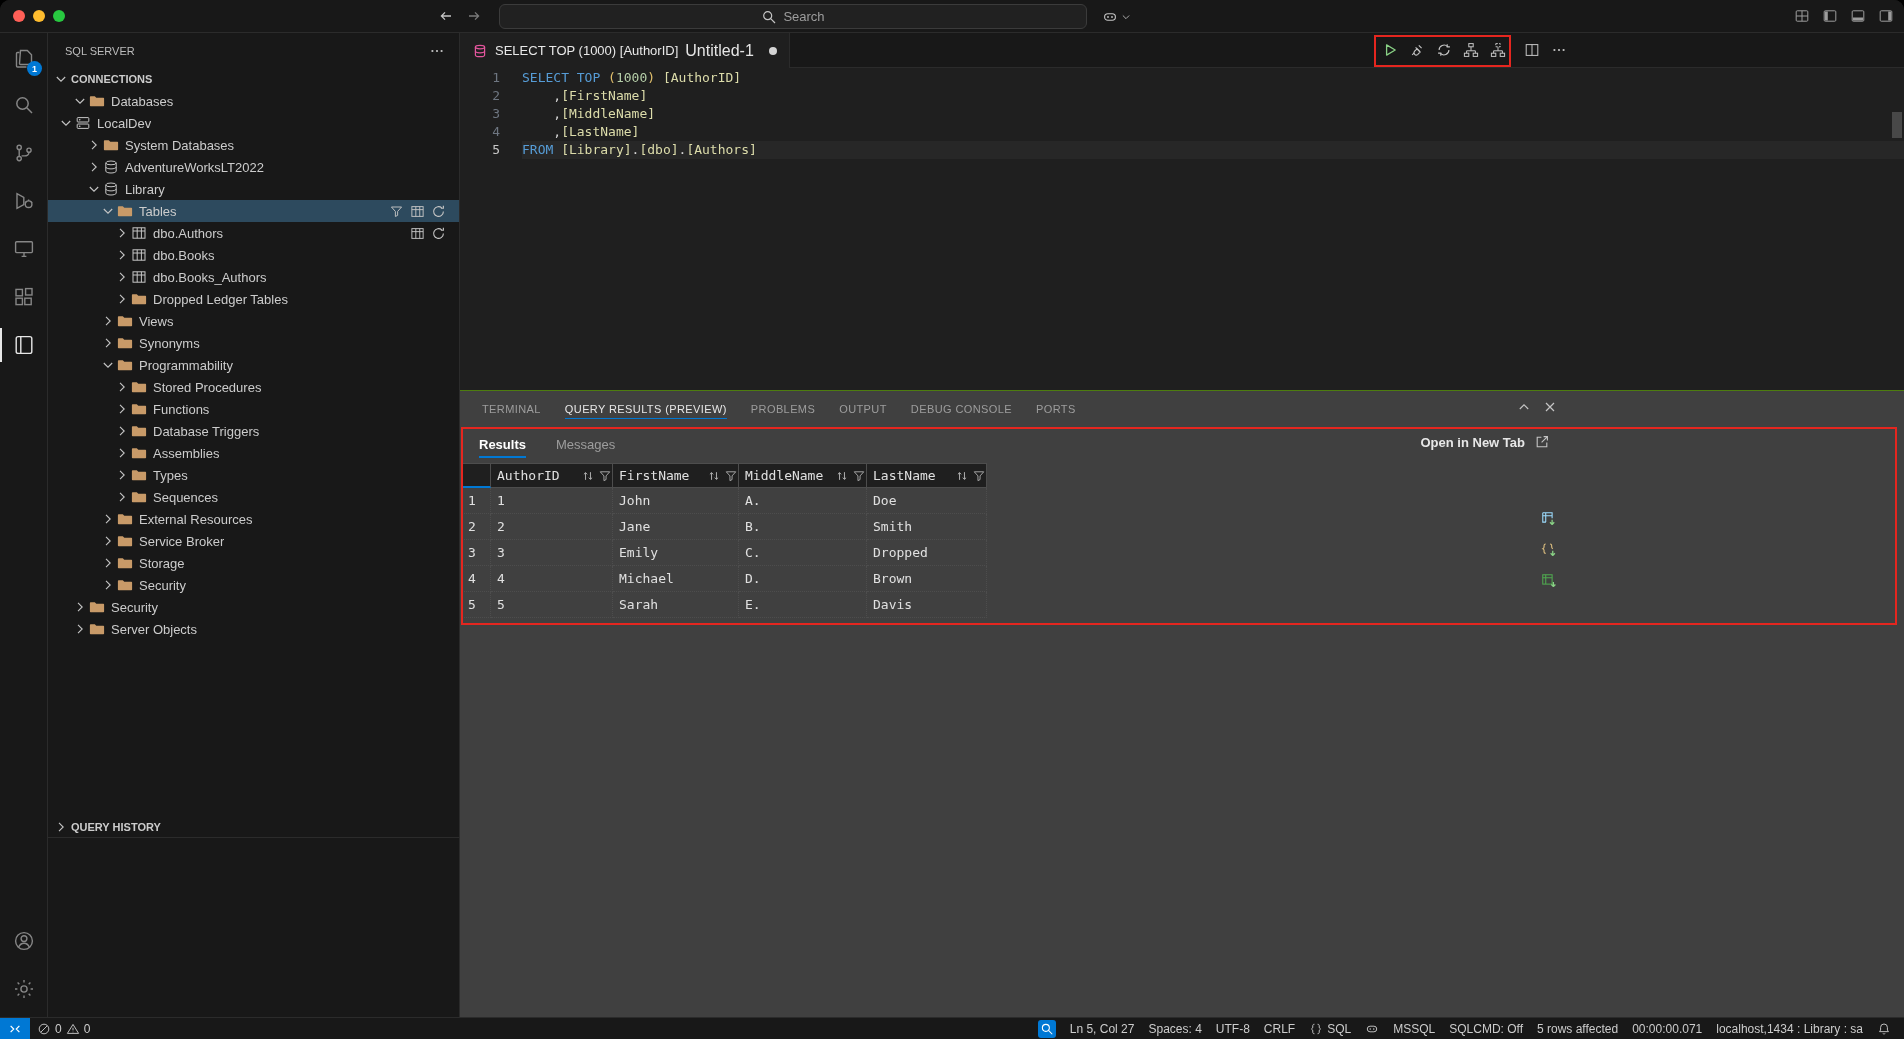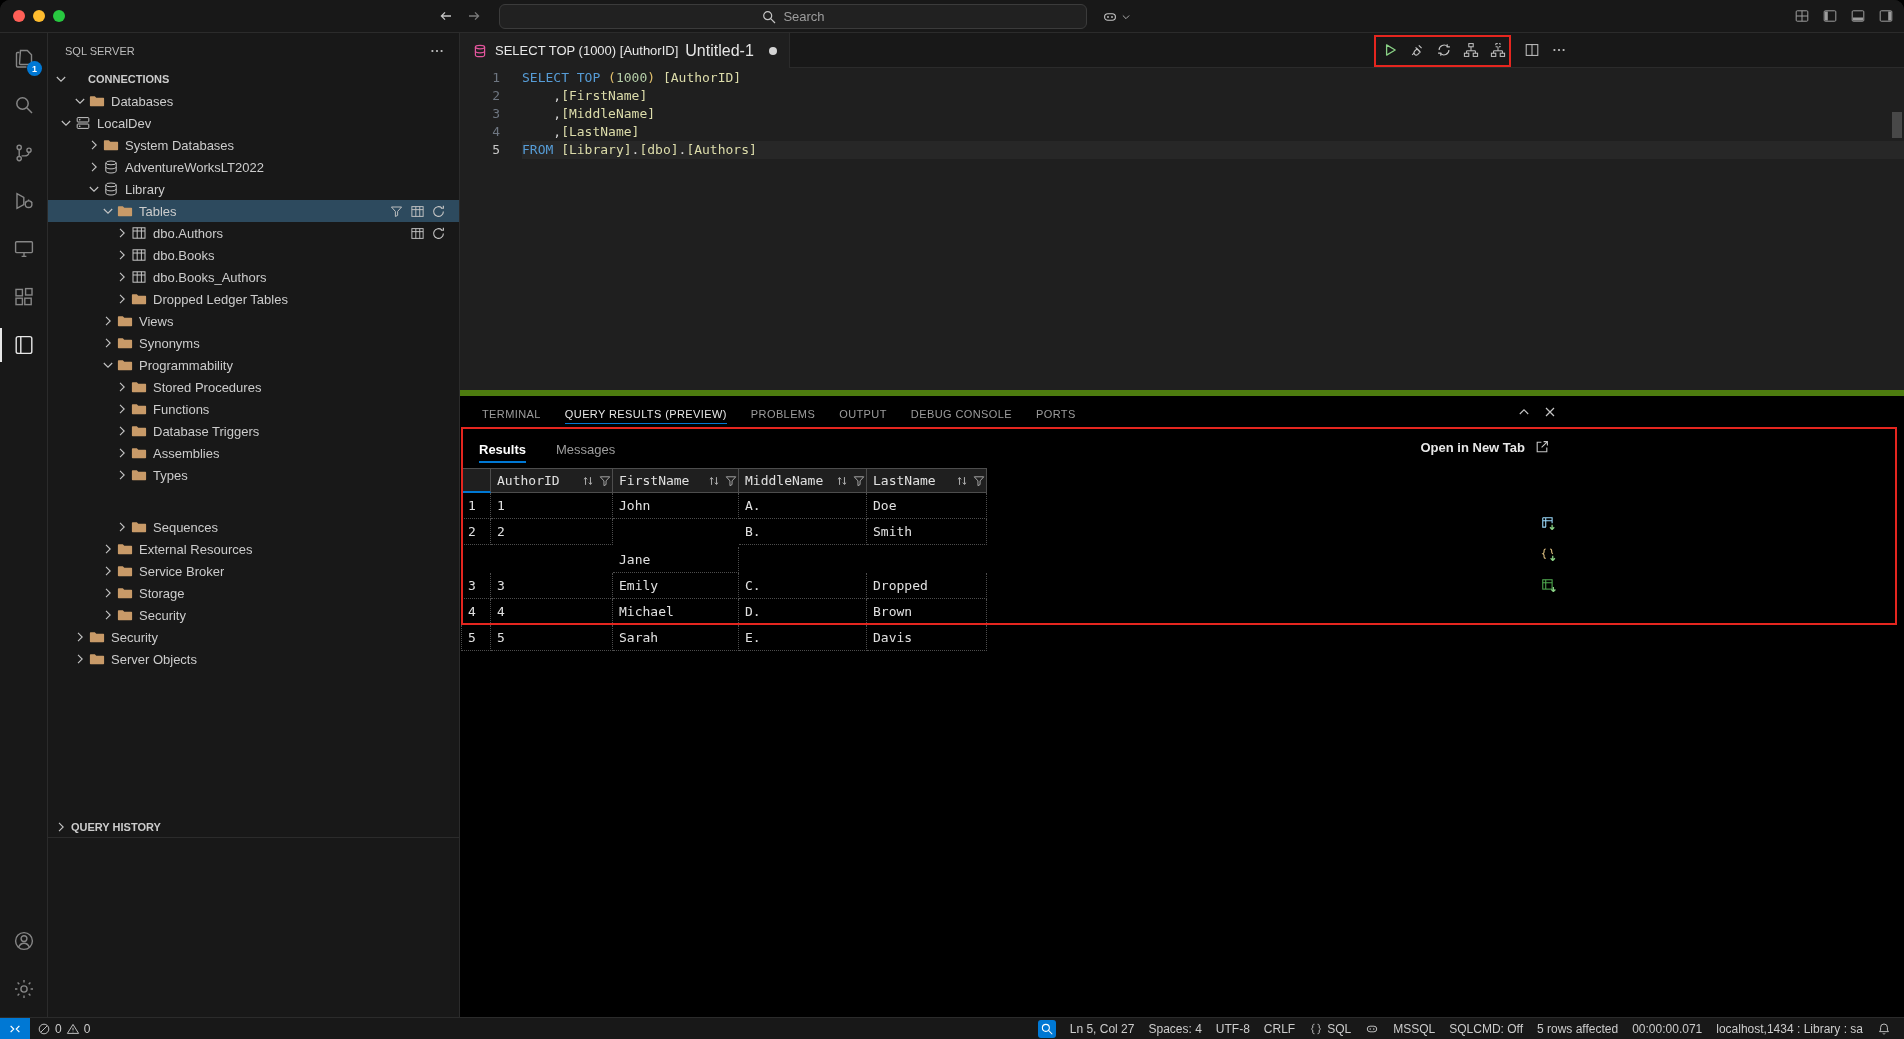--- a/index.html
+++ b/index.html
@@ -32,21 +32,21 @@
   .ab-item{width:47px;height:48px;display:flex;align-items:center;justify-content:center;position:relative;color:#868686;cursor:pointer}
   .ab-item .icon{color:inherit}
   .ab-item.active{color:#e7e7e7}
   .ab-item.active::before{content:'';position:absolute;left:0;top:7px;bottom:7px;width:2px;background:#e7e7e7}
   .badge{position:absolute;right:5px;bottom:5px;min-width:15px;height:15px;border-radius:50%;background:var(--accent-blue,#0078d4);color:#fff;font-size:9px;display:flex;align-items:center;justify-content:center;font-weight:bold}
 
   
   .sidebar{width:412px;background:#181818;border-right:1px solid #2b2b2b;position:relative;overflow:hidden;flex:none}
   .sb-header{height:35px;display:flex;align-items:center;padding:0 14px 0 17px;font-size:11px;color:#bcbcbc}
   .sb-header .icon{margin-left:auto}
-  .section-header{height:22px;display:flex;align-items:center;gap:19px;padding-left:5px;font-size:11px;font-weight:bold;color:#cccccc}
+  .section-header{height:22px;display:flex;align-items:center;gap:2px;padding-left:5px;font-size:11px;font-weight:bold;color:#cccccc}
   .tree-row{height:22px;display:flex;align-items:center;font-size:13px;color:#cccccc;white-space:nowrap;cursor:pointer}
   .tree-row.selected{background:var(--selection-bg,#2d4a5e)}
   .tree-row .tw{width:16px;flex:none;color:#c5c5c5}
   .tree-row .ti{width:18px;flex:none;margin-right:5px}
   .tree-row .ti svg{width:16px;height:16px}
   .tlabel{overflow:hidden;text-overflow:ellipsis}
   .tactions{margin-left:auto;padding-right:13px;display:flex;gap:6px;align-items:center}
   .tactions .icon svg{width:15px;height:15px}
   .qh{position:absolute;left:0;right:0;top:783px;height:22px;display:flex;align-items:center;gap:2px;padding-left:5px;font-size:11px;font-weight:bold;border-bottom:1px solid #2b2b2b;background:#181818}
 
@@ -69,21 +69,21 @@
   .cline{height:18px;white-space:pre}
   .cline.cur{background:rgba(255,255,255,0.04)}
   .tk-kw{color:var(--keyword,#569cd6)}
   .tk-num{color:var(--number,#b5cea8)}
   .tk-id{color:var(--identifier,#dcdcaa)}
   .tk-br{color:var(--bracket,#e2c06c)}
   .tk-pl{color:#d4d4d4}
   .vscroll{position:absolute;right:2px;top:44px;width:10px;height:26px;background:rgba(150,150,150,.35)}
 
   
-  .panel{flex:1;border-top:6px solid #4d7c0f;background:#000000;position:relative;min-height:0}
+  .panel{flex:1;border-top:1px solid #4d7c0f;background:#404040;position:relative;min-height:0}
   .panel-tabs{height:35px;display:flex;align-items:center;padding-left:10px}
   .panel-tab{padding:0 12px;height:100%;display:flex;align-items:center;font-size:11px;letter-spacing:.4px;color:#9d9d9d;position:relative;cursor:pointer}
   .panel-tab.active{color:#e7e7e7}
   .panel-tab.active::after{content:'';position:absolute;left:12px;right:12px;bottom:7px;height:1px;background:var(--accent-blue,#0078d4)}
   .panel-actions{position:absolute;top:8px;right:346px;display:flex;gap:10px}
   .panel-actions .icon svg{width:16px;height:16px}
 
   .results{position:relative;padding-top:4px}
   .results-bar{height:29px;display:flex;align-items:center;padding-left:19px;gap:30px}
   .rtab{font-size:13px;color:#9d9d9d;position:relative;height:100%;display:flex;align-items:center;cursor:pointer}
@@ -569,21 +569,21 @@
                 <path d="M6 3.8 10.2 8 6 12.2"></path>
               </svg>
             </span>
             <span class="icon ti">
               <svg width="16" height="16" viewBox="0 0 16 16">
                 <path style="fill:var(--folder,#c89a68)" d="M1.6 3.2h4.2l1.5 1.6h7.1c.4 0 .7.3.7.7v7c0 .4-.3.7-.7.7H1.6c-.4 0-.7-.3-.7-.7V3.9c0-.4.3-.7.7-.7z"></path>
               </svg>
             </span>
             <span class="tlabel">Types</span>
           </div>
-          <div class="tree-row" style="padding-left: 66px; margin-top: 30px;">
+          <div class="tree-row" style="padding-left: 66px;">
             <span class="icon tw">
               <svg width="16" height="16" viewBox="0 0 16 16" fill="none" stroke="currentColor" stroke-width="1.1">
                 <path d="M6 3.8 10.2 8 6 12.2"></path>
               </svg>
             </span>
             <span class="icon ti">
               <svg width="16" height="16" viewBox="0 0 16 16">
                 <path style="fill:var(--folder,#c89a68)" d="M1.6 3.2h4.2l1.5 1.6h7.1c.4 0 .7.3.7.7v7c0 .4-.3.7-.7.7H1.6c-.4 0-.7-.3-.7-.7V3.9c0-.4.3-.7.7-.7z"></path>
               </svg>
             </span>
@@ -871,21 +871,21 @@
               <div class="g-row">
                 <div class="g-cell g-rownum" style="width: 30px;">1</div>
                 <div class="g-cell" style="width: 122px;">1</div>
                 <div class="g-cell" style="width: 126px;">John</div>
                 <div class="g-cell" style="width: 128px;">A.</div>
                 <div class="g-cell" style="width: 120px;">Doe</div>
               </div>
               <div class="g-row">
                 <div class="g-cell g-rownum" style="width: 30px;">2</div>
                 <div class="g-cell" style="width: 122px;">2</div>
-                <div class="g-cell" style="width: 126px; margin-top: 28px;">Jane</div>
+                <div class="g-cell" style="width: 126px;">Jane</div>
                 <div class="g-cell" style="width: 128px;">B.</div>
                 <div class="g-cell" style="width: 120px;">Smith</div>
               </div>
               <div class="g-row">
                 <div class="g-cell g-rownum" style="width: 30px;">3</div>
                 <div class="g-cell" style="width: 122px;">3</div>
                 <div class="g-cell" style="width: 126px;">Emily</div>
                 <div class="g-cell" style="width: 128px;">C.</div>
                 <div class="g-cell" style="width: 120px;">Dropped</div>
               </div>

